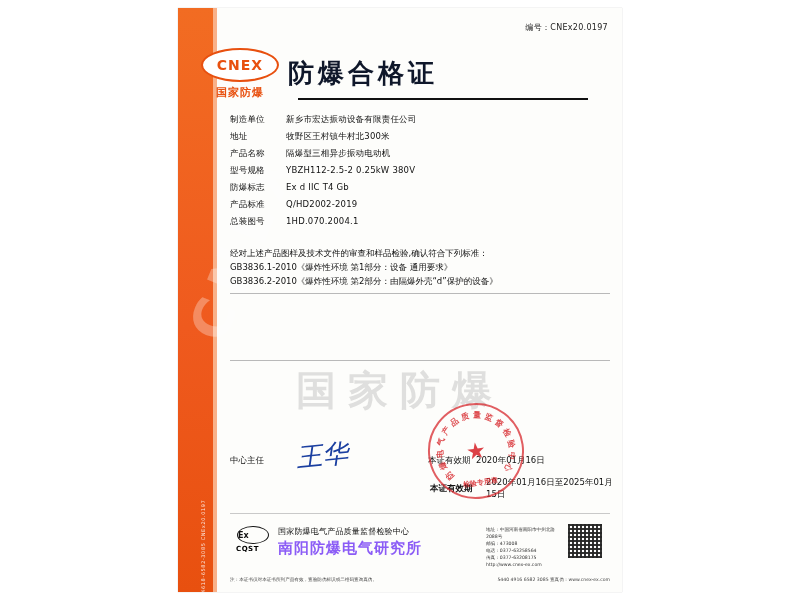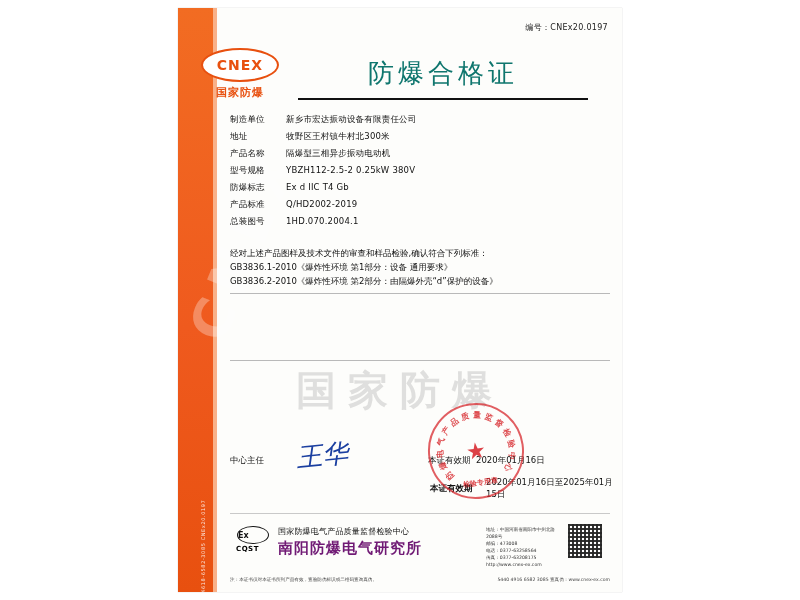--- a/index.html
+++ b/index.html
@@ -138,24 +138,23 @@
     font-weight: bold;
     color: #e8500f;
     letter-spacing: 1px;
   }
 
   .cert-title {
     position: absolute;
     left: 110px;
     top: 48px;
     width: 310px;
-    text-align: center;
     font-size: 26px;
-    font-weight: normal;
-    color: #0f766e;
+    font-weight: bold;
+    color: #0f172a;
     letter-spacing: 4px;
   }
   .title-rule {
     position: absolute;
     left: 120px;
     top: 90px;
     width: 290px;
     height: 2px;
     background: #111;
   }
@@ -331,21 +330,21 @@
     margin-top: 1px;
     letter-spacing: 0.5px;
   }
   .org {
     position: absolute;
     left: 100px;
     top: 518px;
     width: 200px;
   }
   .org1 { font-size: 8px; color: #111; letter-spacing: 0.2px; }
-  .org2 { font-size: 15px; font-weight: bold; color: #701a75; letter-spacing: 1px; margin-top: 2px; }
+  .org2 { font-size: 15px; font-weight: bold; color: #8b5cf6; letter-spacing: 1px; margin-top: 2px; }
 
   .addr {
     position: absolute;
     left: 308px;
     top: 518px;
     width: 80px;
     font-size: 4.6px;
     color: #333;
     line-height: 7px;
   }

